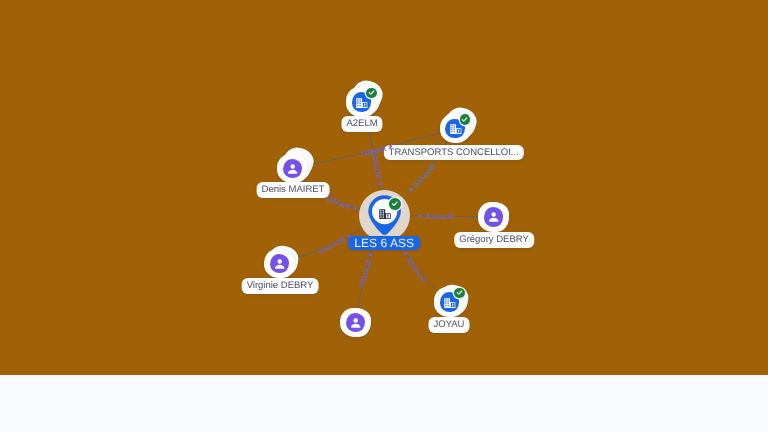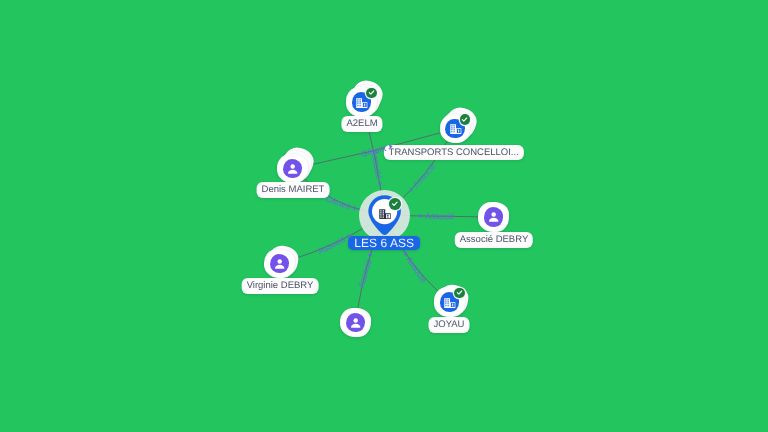--- a/index.html
+++ b/index.html
@@ -1,18 +1,18 @@
 <!DOCTYPE html>
 <html><head>
 <meta charset="utf-8">
 <style>
   html,body{margin:0;padding:0;}
   body{width:768px;height:432px;background:#fafbfd;font-family:"Liberation Sans",sans-serif;overflow:hidden;
         -webkit-font-smoothing:antialiased;text-rendering:geometricPrecision;}
-  #stage{position:relative;width:768px;height:432px;background:#22c55e;}
+  #stage{position:relative;width:768px;height:375px;background:#a16207;}
   svg#edge-layer,svg#label-layer{position:absolute;left:0;top:0;width:768px;height:432px;pointer-events:none;}
   #node-layer{position:absolute;left:0;top:0;width:768px;height:432px;}
 
   .node{position:absolute;transform:translate(-50%,-50%);}
   .stackwrap{position:relative;width:40px;height:40px;}
   .card{position:absolute;left:0;top:0;width:30.2px;height:29.6px;background:#fff;
         border-radius:13px 14.5px 12px 15px / 14px 12px 15px 13.5px;
         box-shadow:0 1.2px 3px rgba(40,48,80,.125), 0 0 0 .55px rgba(62,72,112,.05);}
   .blob{position:absolute;width:19.4px;height:19.4px;border-radius:9px 10.5px 8.5px 10px/10.5px 8.5px 10px 9px;}
   .badge{position:absolute;width:10.6px;height:10.6px;border-radius:50%;background:#1c7f3e;
@@ -107,21 +107,21 @@
         <div class="stackwrap" style="width: 40px; height: 40px; margin-left: -20px; margin-top: -20px; position: relative;">
           <div class="card" style="left: 4.9px; top: 5.2px;"></div>
           <div class="blob" style="background: rgb(115, 82, 234); left: 10.3px; top: 10.3px; display: flex; align-items: center; justify-content: center;">
             <svg width="17.4" height="17.4" viewBox="0 0 24 24">
               <circle cx="12" cy="9.1" r="3.08" fill="#ffffff"></circle>
               <path d="M12 13.3c-3.35 0-6.1 2.0-6.55 4.55-.1.6.35 1.05.95 1.05h11.2c.6 0 1.05-.45.95-1.05-.45-2.55-3.2-4.55-6.55-4.55z" fill="#ffffff"></path>
             </svg>
           </div>
         </div>
       </div>
-      <div class="nlabel" style="left: 494px; top: 240px; color: rgb(77, 82, 104);"><span>Associé DEBRY</span></div>
+      <div class="nlabel" style="left: 494px; top: 240px; color: rgb(77, 82, 104);"><span>Grégory DEBRY</span></div>
       <div class="node" style="left: 279.5px; top: 263.5px; position: absolute; transform: none;">
         <div class="stackwrap" style="width: 40px; height: 40px; margin-left: -20px; margin-top: -20px; position: relative;">
           <div class="card" style="left: 8px; top: 2.5px; box-shadow: rgba(40, 48, 80, 0.1) 0px 1px 2.4px, rgba(62, 72, 112, 0.05) 0px 0px 0px 0.55px; background: rgb(253, 253, 254); transform: rotate(9deg);"></div>
           <div class="card" style="left: 4.9px; top: 5.2px;"></div>
           <div class="blob" style="background: rgb(115, 82, 234); left: 10.3px; top: 10.3px; display: flex; align-items: center; justify-content: center;">
             <svg width="17.4" height="17.4" viewBox="0 0 24 24">
               <circle cx="12" cy="9.1" r="3.08" fill="#ffffff"></circle>
               <path d="M12 13.3c-3.35 0-6.1 2.0-6.55 4.55-.1.6.35 1.05.95 1.05h11.2c.6 0 1.05-.45.95-1.05-.45-2.55-3.2-4.55-6.55-4.55z" fill="#ffffff"></path>
             </svg>
           </div>

